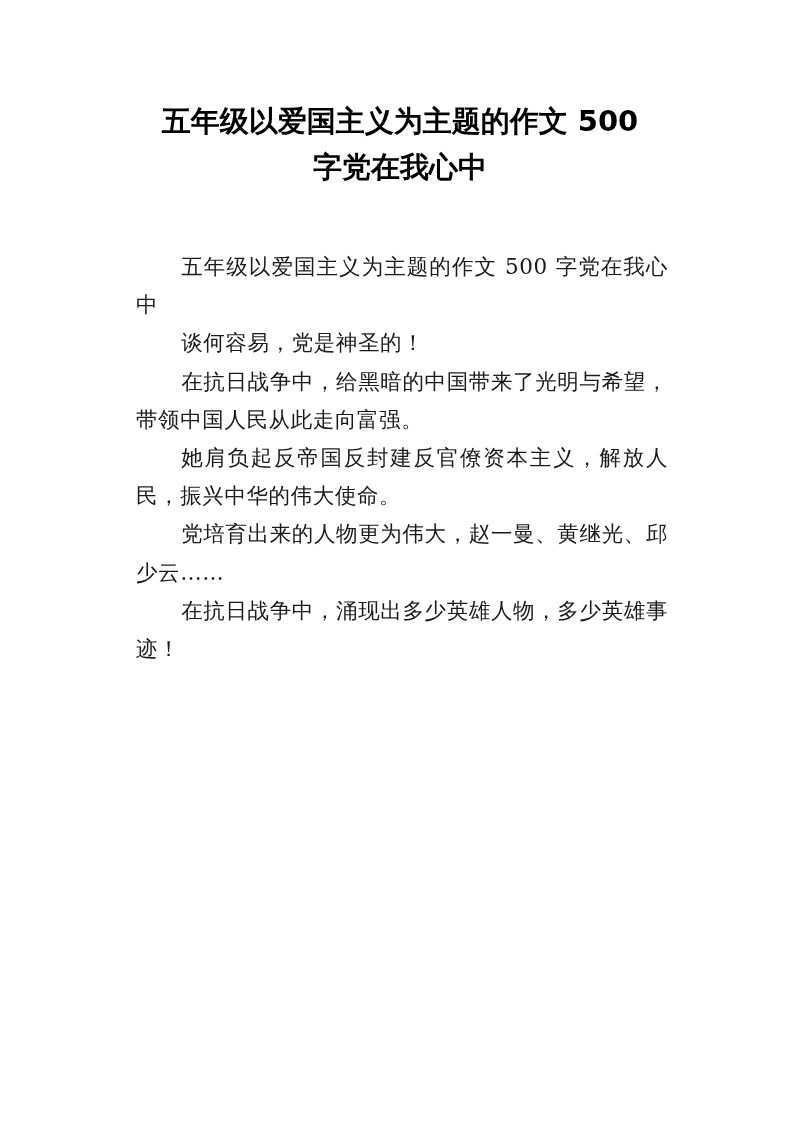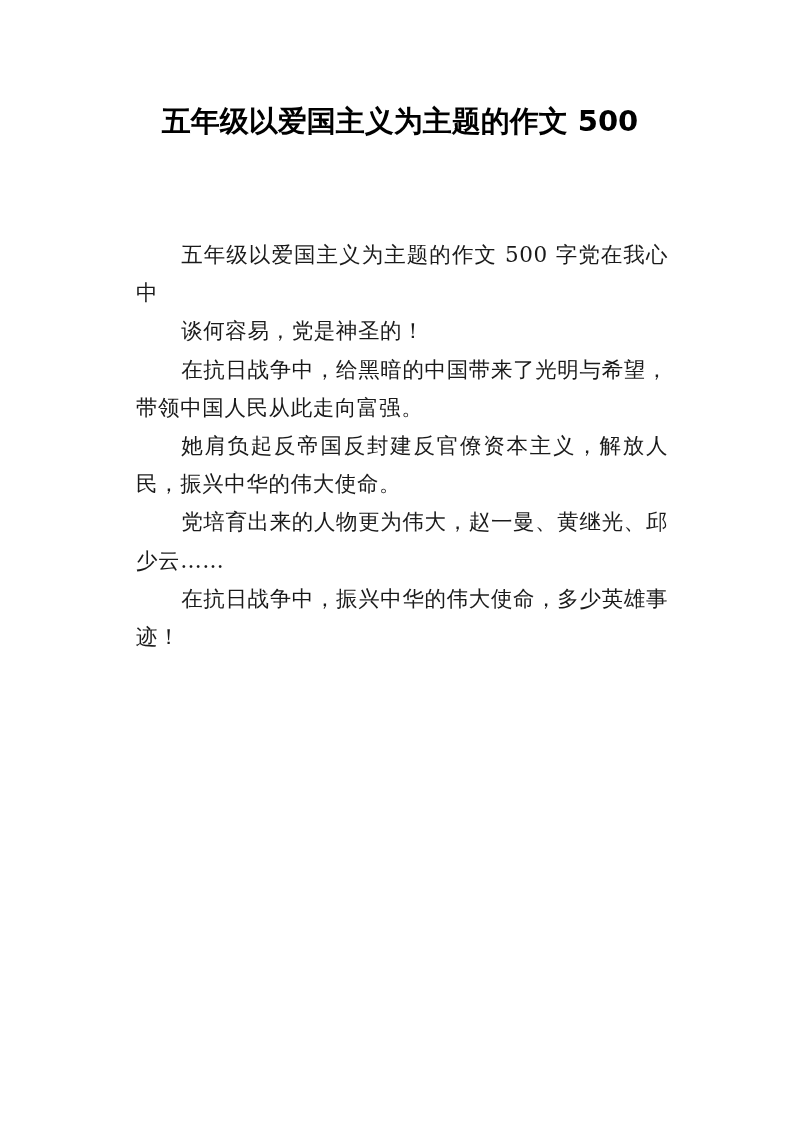--- a/index.html
+++ b/index.html
@@ -35,44 +35,45 @@
       color: #000000;
       margin: 0;
     }
     .title .line {
       display: block;
       white-space: nowrap;
     }
     .body {
       position: absolute;
       left: 136px;
-      top: 236px;
+      top: 248px;
       width: 532px;
       font-family: "DejaVu Serif", "Liberation Serif", serif;
       font-size: 21.5px;
       line-height: 38.2px;
       color: #1a1a1a;
       letter-spacing: 0.6px;
     }
     .body p {
       margin: 0;
       text-indent: 2.1em;
       text-align: justify;
       word-break: break-all;
     }
   </style>
 </head>
 <body>
 
 <div class="page">
   <h1 class="title">
     <span class="line">五年级以爱国主义为主题的作文 500</span>
+    <span class="line">字党在我心中</span>
   </h1>
 
   <div class="body">
     <p>五年级以爱国主义为主题的作文 500 字党在我心中</p>
     <p>谈何容易，党是神圣的！</p>
     <p>在抗日战争中，给黑暗的中国带来了光明与希望，带领中国人民从此走向富强。</p>
     <p>她肩负起反帝国反封建反官僚资本主义，解放人民，振兴中华的伟大使命。</p>
     <p>党培育出来的人物更为伟大，赵一曼、黄继光、邱少云……</p>
-    <p>在抗日战争中，振兴中华的伟大使命，多少英雄事迹！</p>
+    <p>在抗日战争中，涌现出多少英雄人物，多少英雄事迹！</p>
   </div>
 </div>
 
 </body></html>

